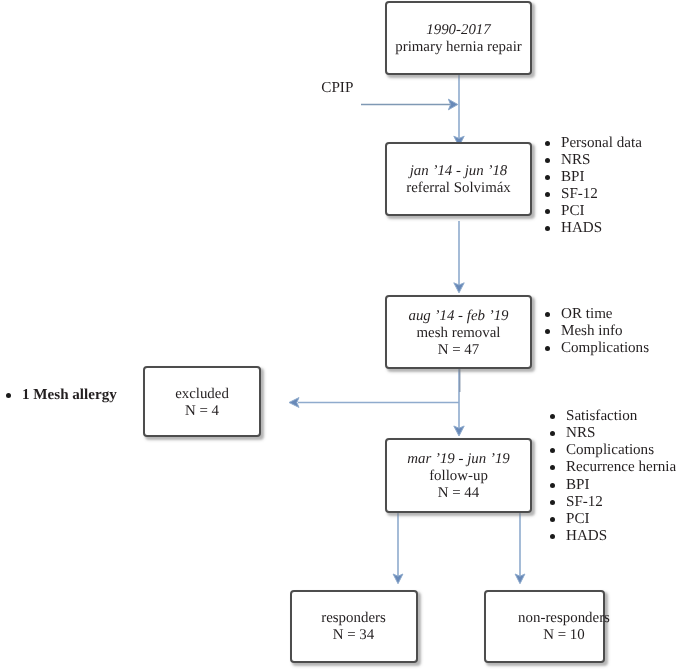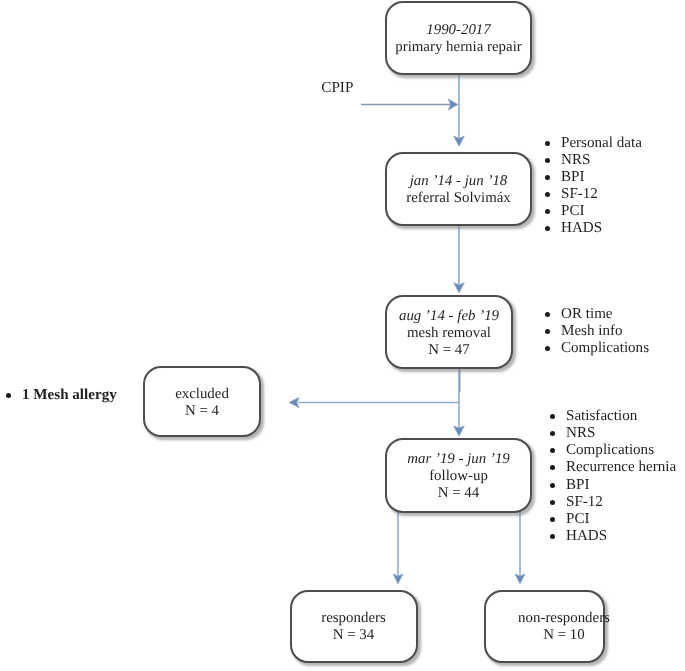--- a/index.html
+++ b/index.html
@@ -2,21 +2,21 @@
 <html><head>
 <meta charset="utf-8">
 <title>Flowchart</title>
 <style>
   html,body{margin:0;padding:0;background:#ffffff;}
   body{width:685px;height:671px;position:relative;overflow:hidden;
        font-family:"Liberation Serif", serif;color:#231f20;
        -webkit-font-smoothing:antialiased;text-rendering:geometricPrecision;}
   #stage{position:absolute;left:0;top:0;width:685px;height:671px;}
   .box{position:absolute;box-sizing:border-box;background:#ffffff;
-       border:2px solid #4d4d4d;border-radius:18px;
+       border:2px solid #4d4d4d;border-radius:4px;
        box-shadow:2.2px 2.2px 2.6px rgba(125,125,125,0.58);
        display:flex;flex-direction:column;align-items:center;justify-content:center;
        padding-top:2px;}
   .box .ln{display:block;text-align:center;line-height:16.8px;font-size:14.9px;white-space:nowrap;}
   .blist{position:absolute;margin:0;padding:0;list-style:none;}
   .blist li{position:relative;font-size:15.1px;line-height:17.1px;padding-left:15.5px;white-space:nowrap;}
   .blist li::before{content:"";position:absolute;left:-0.8px;top:6px;width:5px;height:5px;
        border-radius:50%;background:#1b1b1b;}
   #list-fu li{line-height:17.25px;}
   .blist li.wrap2{white-space:normal;padding-left:20px;text-indent:-4.5px;}
@@ -53,26 +53,26 @@
       <line x1="520" y1="512" x2="520" y2="580" stroke-width="1.6"></line>
       <path d="M515.1,574.0 L520,583.7 L524.9,574.0 L520,576.2 Z"></path>
     </g>
   </svg>
 
   <div class="box" style="left:385px;top:1px;width:147px;height:74px;">
     <span class="ln" style="font-style: italic;">1990-2017</span>
     <span class="ln">primary hernia repair</span>
   </div>
 
-  <div class="box" style="left:385px;top:152px;width:147px;height:73.5px;">
+  <div class="box" style="left:385px;top:142px;width:147px;height:73.5px;">
     <span class="ln" style="font-style: italic;">jan ’14 - jun ’18</span>
     <span class="ln">referral Solvimáx</span>
   </div>
 
-  <div class="box" style="left:385px;top:295px;width:128px;height:73.5px;padding-top:3.5px;">
+  <div class="box" style="left:385px;top:295px;width:147px;height:73.5px;padding-top:3.5px;">
     <span class="ln" style="font-style: italic;">aug ’14 - feb ’19</span>
     <span class="ln">mesh removal</span>
     <span class="ln">N = 47</span>
   </div>
 
   <div class="box" style="left:143px;top:366px;width:118px;height:71px;">
     <span class="ln">excluded</span>
     <span class="ln">N = 4</span>
   </div>
 

